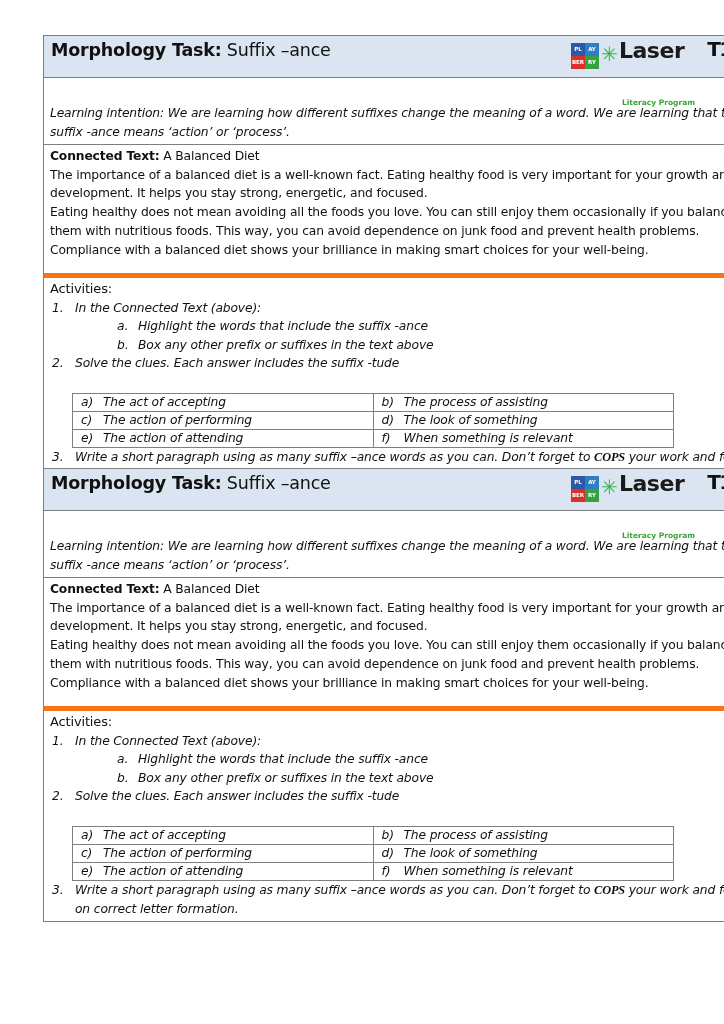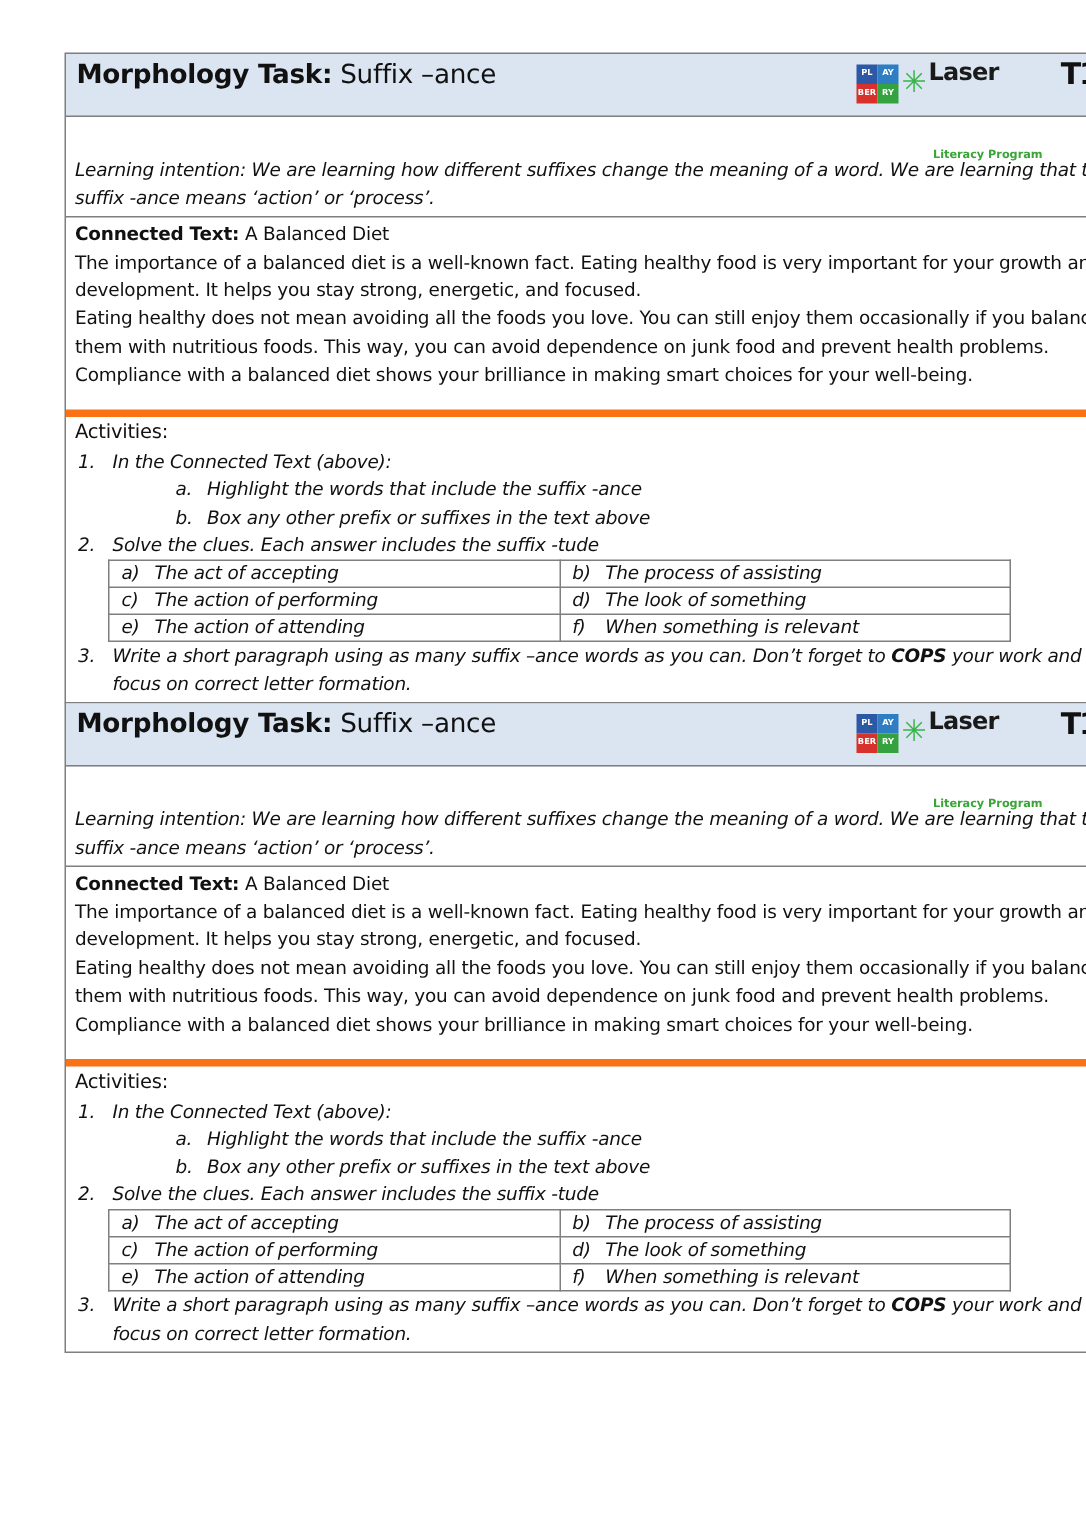--- a/index.html
+++ b/index.html
@@ -23,43 +23,43 @@
   .hdr-title b { font-weight: bold; }
   .logo { position: absolute; right: 10px; top: 5px; height: 32px; width: 180px; }
   .logo .puzzle { position: absolute; left: 0; top: 2px; width: 28px; height: 26px; }
   .logo .pz { position: absolute; width: 14px; height: 13px; font-size: 5.5px; color: #fff; font-weight: bold;
     line-height: 13px; text-align: center; font-family: "DejaVu Sans", sans-serif; }
   .logo .pz1 { left: 0; top: 0; background: #2d58a6; }
   .logo .pz2 { left: 14px; top: 0; background: #2f7ec4; }
   .logo .pz3 { left: 0; top: 13px; background: #d8312b; }
   .logo .pz4 { left: 14px; top: 13px; background: #34a23f; }
   .logo .star { position: absolute; left: 30px; top: 1px; font-size: 20px; color: #39b54a; line-height: 24px; }
-  .logo .laser { position: absolute; left: 48px; top: -3px; font-size: 16px; font-weight: bold; color: #1a1a1a; letter-spacing: -0.5px; }
+  .logo .laser { position: absolute; left: 48px; top: -3px; font-size: 22px; font-weight: bold; color: #1a1a1a; letter-spacing: -0.5px; }
   .logo .lit { position: absolute; left: 51px; top: 21px; font-size: 7.5px; color: #3aa537; font-weight: bold; margin-top: 36px; }
   .logo .t12 { position: absolute; right: 0; top: -4px; font-size: 20px; font-weight: bold; color: #111; letter-spacing: -1.5px; }
   .li {
     border-bottom: 1px solid #7f7f7f; padding: 2px 6px 3px 6px; height: 43px; box-sizing: border-box;
     font-style: italic; font-size: 12.3px; line-height: 18.5px; letter-spacing: -0.15px; margin-top: 24px;
   }
   .ct {
     border-bottom: 5px solid #f97316; padding: 2px 6px; height: 133px; box-sizing: border-box;
     font-size: 12.3px; line-height: 18.7px; letter-spacing: -0.15px;
   }
   .ct .label { font-weight: bold; }
   .ct p { margin: 0; }
   .act { padding: 2px 6px 3px 6px; font-size: 12.3px; line-height: 18.6px; letter-spacing: -0.15px; }
   .act .label { font-weight: normal; font-size: 13px; }
   .act .item { font-style: italic; position: relative; padding-left: 25px; }
   .act .item .num { position: absolute; left: 2px; font-style: italic; }
   .act .sub { font-style: italic; position: relative; padding-left: 88px; }
   .act .sub .num { position: absolute; left: 67px; }
-  .clues { border-collapse: collapse; margin-left: 22px; width: 602px; font-style: italic; }
+  .clues { border-collapse: collapse; margin-left: 22px; width: 602px; font-style: italic; margin-top: 20px; }
   .clues td { border: 1px solid #7f7f7f; padding: 0 8px; height: 17px; line-height: 17px; width: 50%; }
   .clues td .l { display: inline-block; width: 22px; }
-  .cops { font-weight: bold; }
+  .cops { font-weight: bold; font-family: Liberation Serif, serif; }
 </style>
 </head>
 <body>
 
 <div id="tasks-root">
     <div class="task" id="task-1">
     <div class="hdr">
       <div class="hdr-title">
         <b>Morphology Task:</b><span> Suffix –ance</span>
       </div>

